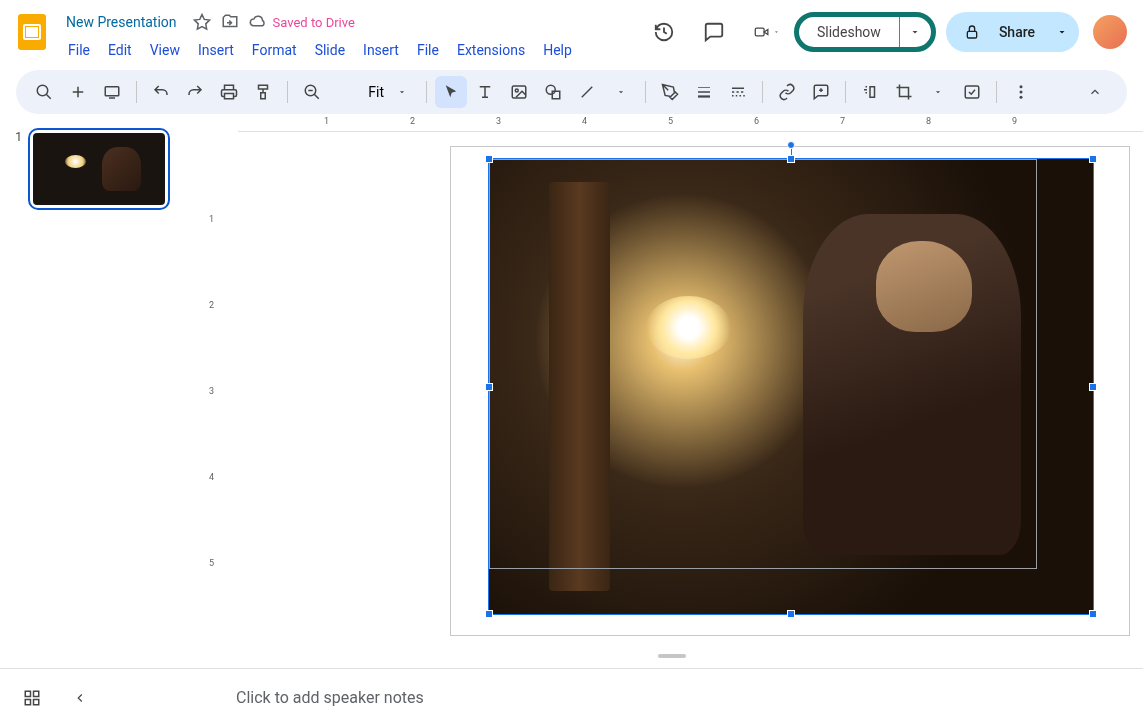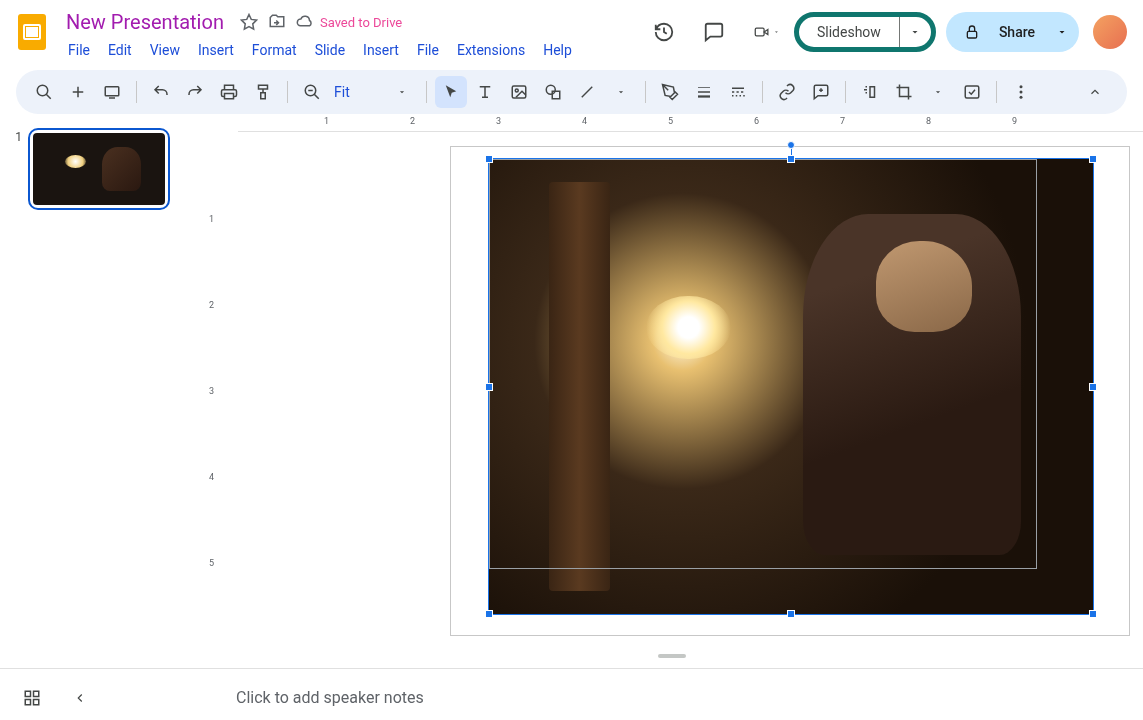--- a/index.html
+++ b/index.html
@@ -3,42 +3,42 @@
 <meta charset="utf-8">
 <style>
   * { box-sizing: border-box; margin: 0; padding: 0; }
   body { font-family: 'Google Sans', Roboto, Arial, sans-serif; background: #fff; width: 1143px; height: 720px; overflow: hidden; font-size: 14px; color: #1f1f1f; }
   
   
   .header { display: flex; align-items: flex-start; padding: 8px 16px 0 12px; gap: 8px; }
   .app-icon { width: 40px; height: 40px; display: flex; align-items: center; justify-content: center; margin-top: 4px; }
   .title-area { flex: 1; }
   .title-row { display: flex; align-items: center; gap: 10px; height: 28px; }
-  .doc-title { font-size: 20px; color: #a21caf; padding: 2px 6px; }
+  .doc-title { font-size: 14px; color: #0369a1; padding: 2px 6px; }
   .save-status { color: #ec4899; font-size: 13px; display: flex; align-items: center; gap: 6px; }
   .menu-row { display: flex; gap: 2px; margin-top: 2px; }
   .menu-item { padding: 4px 8px; font-size: 14px; color: #1d4ed8; cursor: pointer; border-radius: 4px; }
   .header-right { display: flex; align-items: center; gap: 10px; margin-top: 4px; }
   .hr-icon { width: 40px; height: 40px; display: flex; align-items: center; justify-content: center; color: #444746; cursor: pointer; border-radius: 50%; }
   .present-dropdown { display: flex; align-items: center; gap: 4px; padding: 0 4px 0 10px; height: 40px; }
   .slideshow-wrap { display: flex; align-items: center; border: 5px solid #0f766e; border-radius: 20px; height: 40px; overflow: hidden; }
   .slideshow-btn { padding: 0 18px; height: 100%; display: flex; align-items: center; font-size: 14px; color: #444746; cursor: pointer; }
   .slideshow-drop { width: 32px; height: 100%; display: flex; align-items: center; justify-content: center; border-left: 1px solid #747775; cursor: pointer; }
   .share-wrap { display: flex; align-items: center; background: #c2e7ff; border-radius: 20px; height: 40px; overflow: hidden; }
   .share-btn { display: flex; align-items: center; gap: 19px; padding: 0 16px 0 18px; height: 100%; cursor: pointer; font-weight: 500; }
   .share-drop { width: 28px; height: 100%; display: flex; align-items: center; justify-content: center; cursor: pointer; padding-right: 6px; }
   .avatar { width: 34px; height: 34px; border-radius: 50%; background: linear-gradient(135deg, #f4a261, #e76f51); margin-left: 4px; cursor: pointer; }
   
   
   .toolbar { margin: 8px 16px 0 16px; background: #edf2fa; border-radius: 24px; height: 44px; display: flex; align-items: center; padding: 0 12px; gap: 2px; }
   .tb-btn { width: 32px; height: 32px; display: flex; align-items: center; justify-content: center; color: #444746; cursor: pointer; border-radius: 6px; }
   .tb-btn.active { background: #d3e3fd; }
   .tb-sep { width: 1px; height: 22px; background: #c7c7c7; margin: 0 6px; }
   .tb-zoom { display: flex; align-items: center; gap: 2px; }
-  .tb-zoom-label { width: 54px; font-size: 14px; color: #1d4ed8; text-align: left; padding-left: 4px; }
+  .tb-zoom-label { width: 54px; font-size: 14px; color: #000000; text-align: right; padding-left: 4px; }
   .tb-zoom-drop { cursor: pointer; }
   .tb-spacer { flex: 1; }
   .tb-collapse { margin-right: 4px; }
   
   
   .main { display: flex; height: calc(100% - 108px - 58px); }
   .filmstrip { width: 200px; padding: 14px 10px; overflow-y: auto; }
   .slide-thumb-wrap { display: flex; gap: 6px; }
   .slide-num { font-size: 12px; color: #444746; width: 12px; text-align: right; padding-top: 2px; }
   .slide-thumb { width: 142px; height: 82px; border: 2px solid #0b57d0; border-radius: 10px; padding: 3px; background: #fff; }

